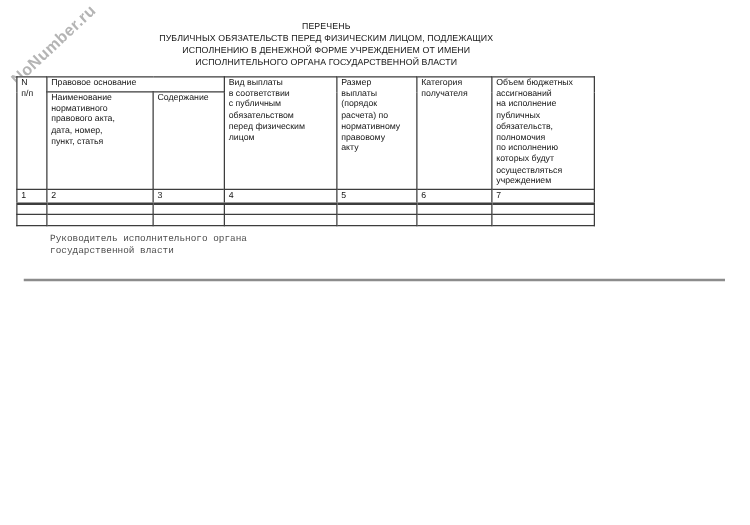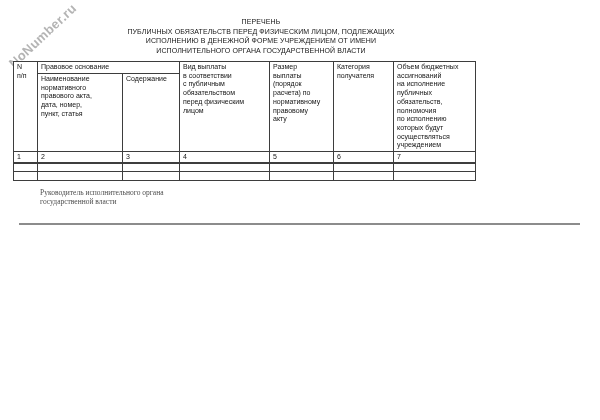--- a/index.html
+++ b/index.html
@@ -52,21 +52,21 @@
     overflow: hidden;
   }
   tr.r-group { height: 12px; }
   tr.r-sub   { height: 78px; }
   tr.r-num   { height: 10px; }
   tr.r-num td { border-bottom-width: 2px; }
   tr.r-empty { height: 9px; }
   .signature {
     position: absolute;
     left: 40px; top: 188px;
-    font-family: Liberation Serif, serif;
+    font-family: Liberation Mono, monospace;
     font-size: 7.5px;
     line-height: 9.2px;
     color: #4d4d4d;
     white-space: pre-line;
     z-index: 2;
   }
   .divider {
     position: absolute;
     left: 19px; top: 223px;
     width: 561px; height: 2px;

